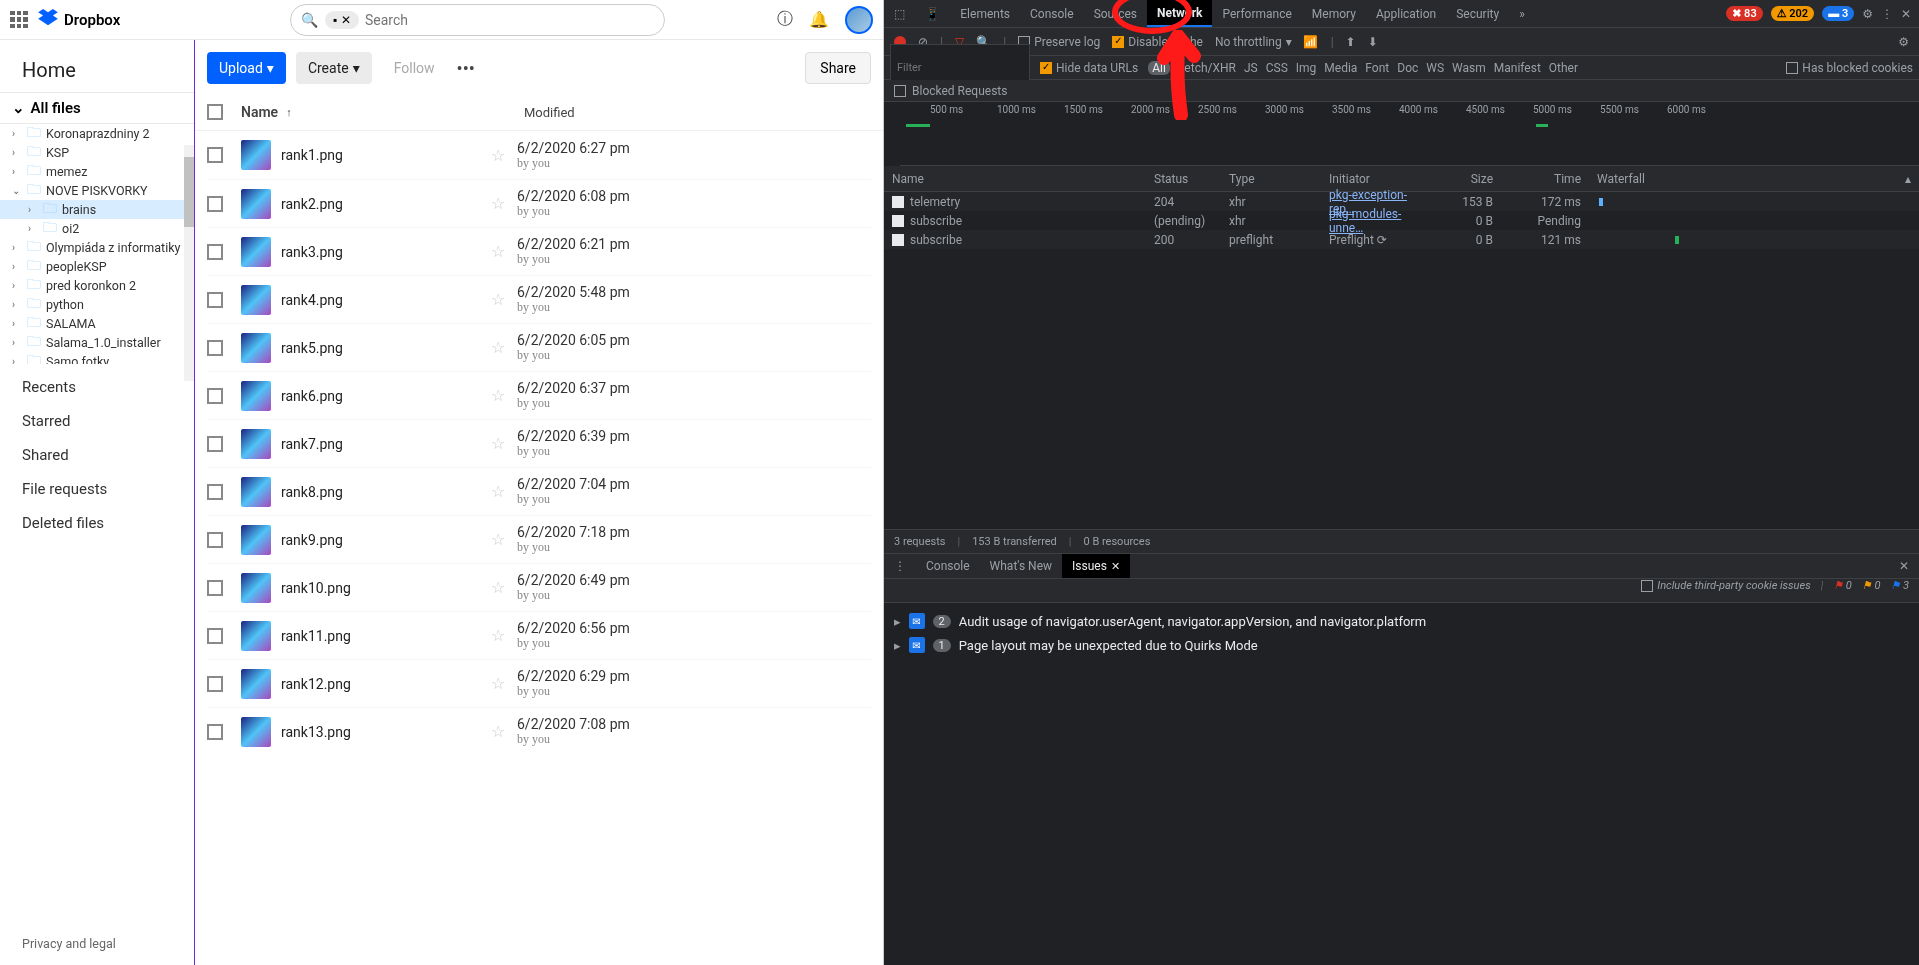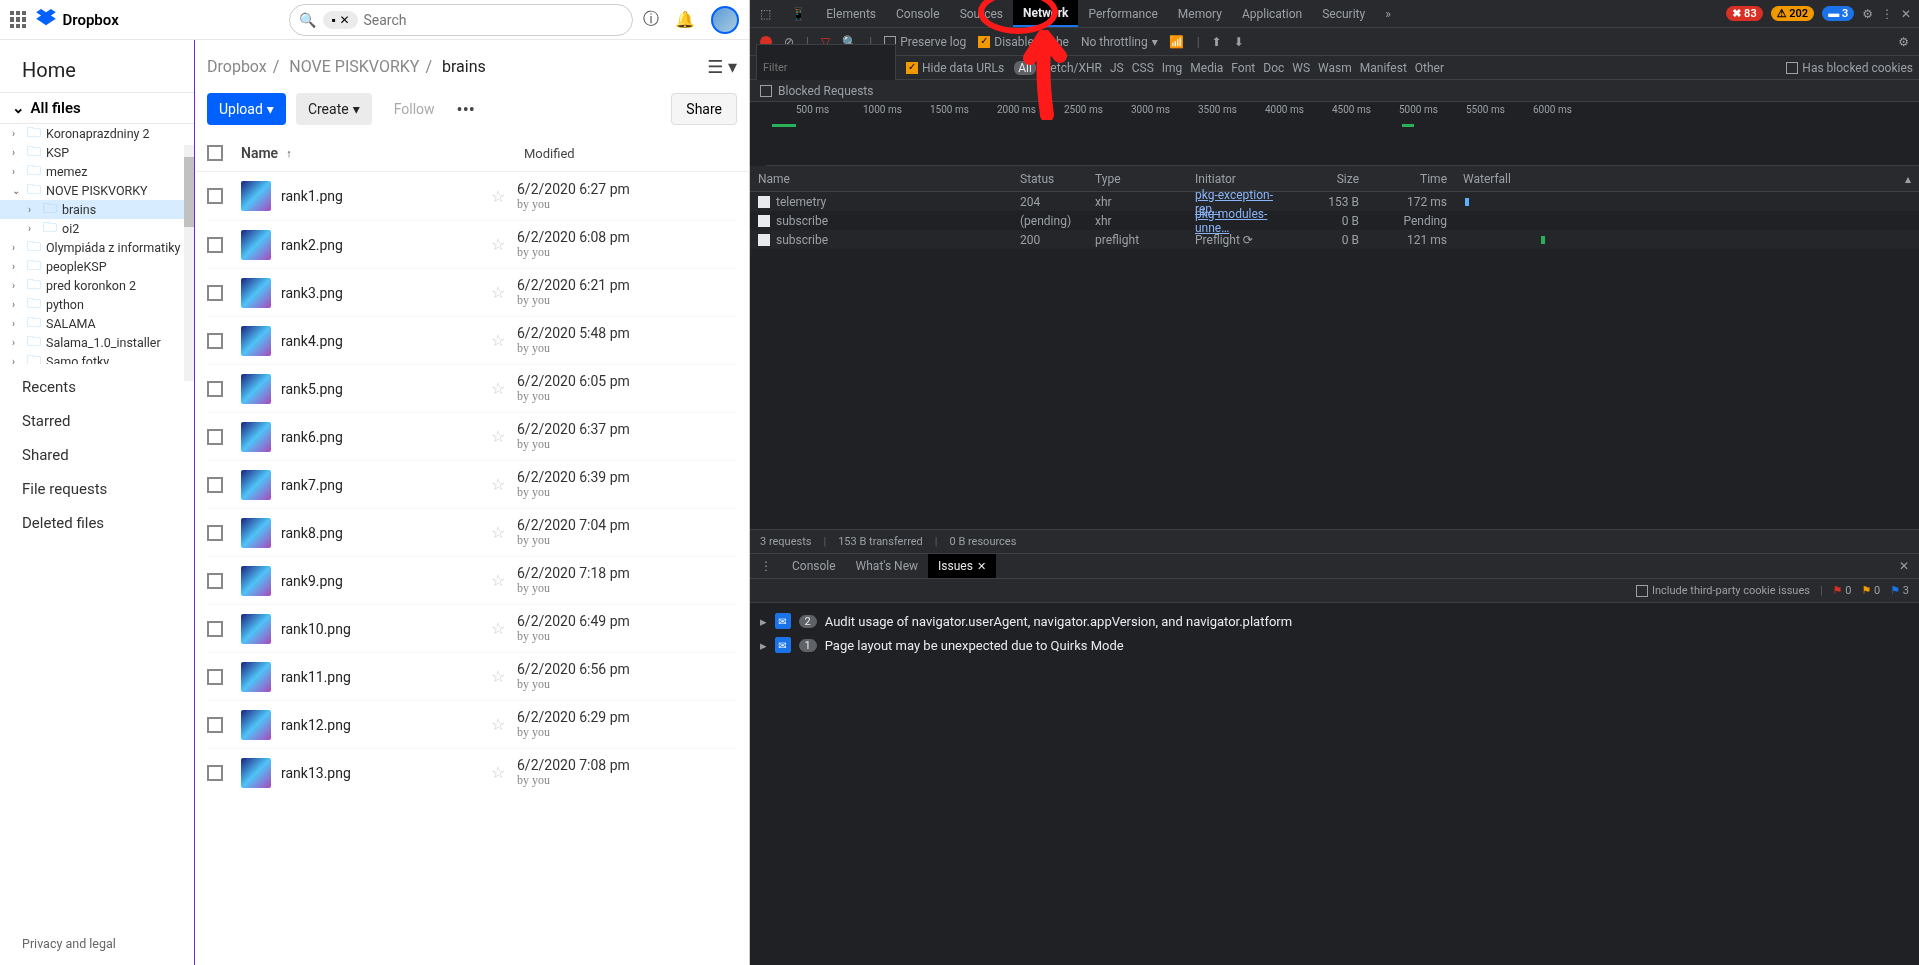--- a/index.html
+++ b/index.html
@@ -1,17 +1,17 @@
 <!DOCTYPE html>
 <html><head>
 <meta charset="utf-8">
 <style>
 * { box-sizing: border-box; margin: 0; padding: 0; font-family: -apple-system, BlinkMacSystemFont, "Segoe UI", Roboto, Arial, sans-serif; }
 body { display: flex; width: 1919px; height: 965px; overflow: hidden; background: #fff; }
-.dropbox-pane { width: 750px; height: 100%; display: flex; flex-direction: column; border-right: 1px solid #ccc; }
+.dropbox-pane { width: 884px; height: 100%; display: flex; flex-direction: column; border-right: 1px solid #ccc; }
 .db-header { height: 40px; display: flex; align-items: center; border-bottom: 1px solid #e8e8e8; padding: 0 10px; gap: 10px; }
 .app-grid { width: 18px; height: 18px; display: grid; grid-template-columns: repeat(3,1fr); grid-template-rows: repeat(3,1fr); gap: 2px; }
 .app-grid span { background: #666; }
 .logo { display: flex; align-items: center; gap: 6px; font-weight: 600; font-size: 15px; color: #000; }
 .logo-icon { color: #0061fe; font-size: 20px; }
 .search-container { margin-left: 160px; width: 375px; height: 32px; border: 1px solid #ccc; border-radius: 20px; display: flex; align-items: center; padding: 0 4px; gap: 6px; }
 .search-icon { color: #666; font-size: 14px; margin-left: 6px; }
 .pill { background: #ebebeb; border-radius: 12px; padding: 2px 8px; display: flex; align-items: center; gap: 4px; font-size: 12px; }
 .search-input { border: none; outline: none; flex: 1; font-size: 14px; color: #888; }
 .header-right { margin-left: auto; display: flex; align-items: center; gap: 16px; }
@@ -101,21 +101,21 @@
 .net-row .link { color: #8ab4f8; text-decoration: underline; }
 .wf-bar { height: 8px; background: #28b158; }
 .net-empty { height: 280px; background: #202124; }
 .net-status { height: 24px; background: #292a2d; border-top: 1px solid #3c4043; display: flex; align-items: center; gap: 12px; padding: 0 10px; font-size: 11px; }
 .net-status .sep { color: #5f6368; }
 .drawer-tabs { height: 26px; background: #292a2d; display: flex; align-items: center; border-top: 1px solid #3c4043; border-bottom: 1px solid #3c4043; }
 .drawer-tab { padding: 0 10px; height: 100%; display: flex; align-items: center; cursor: pointer; }
 .drawer-tab.active { background: #000; color: #e8eaed; }
 .drawer-x { font-size: 11px; margin-left: 4px; }
 .drawer-close { margin-left: auto; padding-right: 10px; cursor: pointer; }
-.issues-toolbar { height: 24px; background: #292a2d; display: flex; align-items: center; justify-content: flex-end; gap: 10px; padding: 0 10px; border-bottom: 1px solid #3c4043; font-size: 11px; }
+.issues-toolbar { height: 24px; background: #292a2d; display: flex; align-items: flex-start; justify-content: flex-end; gap: 10px; padding: 0 10px; border-bottom: 1px solid #3c4043; font-size: 11px; font-style: italic; }
 .issues-body { flex: 1; background: #202124; padding: 6px 0; }
 .issue-row { display: flex; align-items: center; gap: 8px; padding: 4px 10px; font-size: 13px; color: #e8eaed; }
 .issue-caret { color: #9aa0a6; }
 .issue-ico { width: 16px; height: 16px; background: #1a73e8; border-radius: 2px; display:flex; align-items:center; justify-content:center; color:#fff; font-size:10px;}
 .issue-count { background: #5f6368; border-radius: 8px; padding: 0 6px; font-size: 11px; color: #e8eaed; }
 .red-circle { position: absolute; border: 6px solid #ff1a1a; border-radius: 50%; width: 80px; height: 44px; top: -10px; left: 228px; z-index: 5; pointer-events: none; }
 .red-arrow { position: absolute; top: 30px; left: 272px; z-index: 5; pointer-events: none; }
 .red-arrow svg { display: block; }
 .sort-arrow { font-size: 11px; }
 </style>
@@ -239,28 +239,20 @@
           <div>Recents</div>
           <div>Starred</div>
           <div>Shared</div>
           <div>File requests</div>
           <div>Deleted files</div>
         </div>
       <div class="sidebar-footer">Privacy and legal</div>
     </div>
 
     <div class="content">
-      <div class="crumbs-row">
-        <div class="crumbs">
-          <span>Dropbox</span><span class="crumb-sep">/</span>
-          <span>NOVE PISKVORKY</span><span class="crumb-sep">/</span>
-          <span class="crumb-last">brains</span>
-        </div>
-        <div class="view-toggle">☰ ▾</div>
-      </div>
       <div class="actions-row">
         <button class="btn btn-primary">
             <span>Upload</span> 
             <span>▾</span>
           </button>
         <button class="btn btn-secondary">
             <span>Create</span> 
             <span>▾</span>
           </button>
         <button class="btn btn-ghost">Follow</button>

